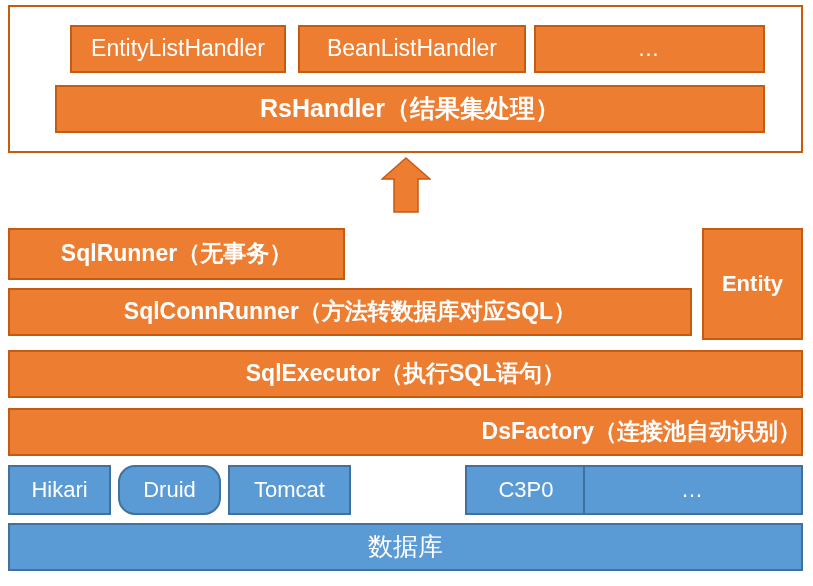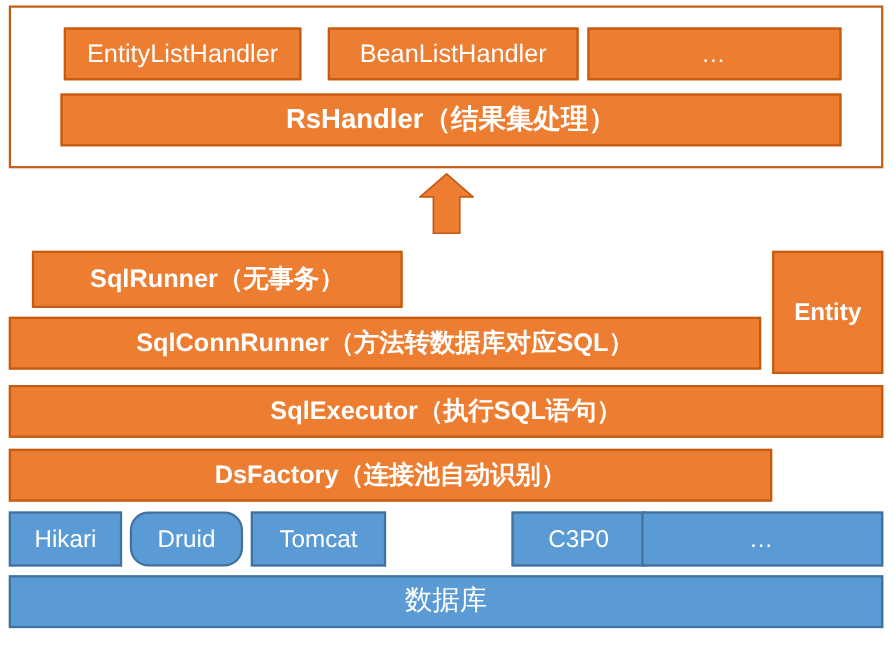--- a/index.html
+++ b/index.html
@@ -69,21 +69,21 @@
     height: 56px;
   }
 </style>
 </head>
 <body>
 
 <div id="diagram">
 
   <div id="handler-group">
 
-    <div class="box orange fs-handler" style="left:48px; top:18px; width:216px; height:48px;">
+    <div class="box orange fs-handler" style="left:60px; top:18px; width:216px; height:48px;">
       <span>EntityListHandler</span>
     </div>
 
     <div class="box orange fs-handler" style="left:288px; top:18px; width:228px; height:48px;">
       <span>BeanListHandler</span>
     </div>
 
     <div class="box orange fs-dots" style="left:524px; top:18px; width:231px; height:48px;">
       <span>…</span>
     </div>
@@ -93,38 +93,38 @@
     </div>
 
   </div>
 
   <div id="flow-arrow">
     <svg width="50" height="56" viewBox="0 0 50 56" xmlns="http://www.w3.org/2000/svg">
       <polygon points="25,1 49,22 37,22 37,55 13,55 13,22 1,22" fill="#ED7D31" stroke="#C55A11" stroke-width="1.5"></polygon>
     </svg>
   </div>
 
-  <div class="box orange fs-row" style="left:8px; top:228px; width:337px; height:52px;margin-left:21px;">
+  <div class="box orange fs-row" style="left:8px; top:228px; width:337px; height:52px;">
     <span>SqlRunner（无事务）</span>
   </div>
 
 
   <div class="box orange fs-entity" style="left:702px; top:228px; width:101px; height:112px;text-align:center;">
     <span>Entity</span>
   </div>
 
   <div class="box orange fs-bar" style="left:8px; top:288px; width:684px; height:48px;">
     <span>SqlConnRunner（方法转数据库对应SQL）</span>
   </div>
 
   <div class="box orange fs-bar" style="left:8px; top:350px; width:795px; height:48px;">
     <span>SqlExecutor（执行SQL语句）</span>
   </div>
 
-  <div class="box orange fs-bar" style="left:8px; top:408px; width:694px; height:48px;">
+  <div class="box orange fs-bar" style="left:8px; top:408px; width:795px; height:48px;justify-content:flex-end;">
     <span>DsFactory（连接池自动识别）</span>
   </div>
 
   <div class="box blue fs-pool" style="left:8px; top:465px; width:103px; height:50px;">
     <span>Hikari</span>
   </div>
 
   <div class="box blue fs-pool" style="left:118px; top:465px; width:103px; height:50px;border-radius:17px;">
     <span>Druid</span>
   </div>

